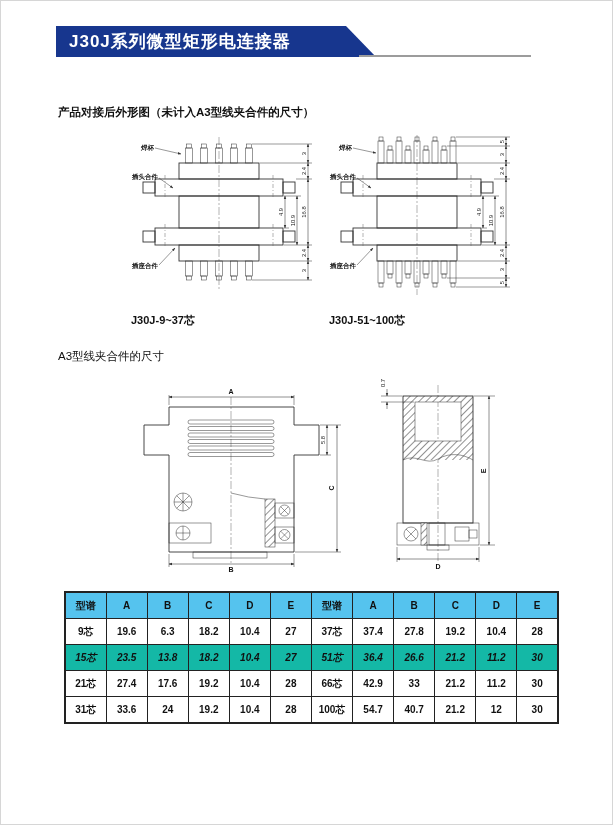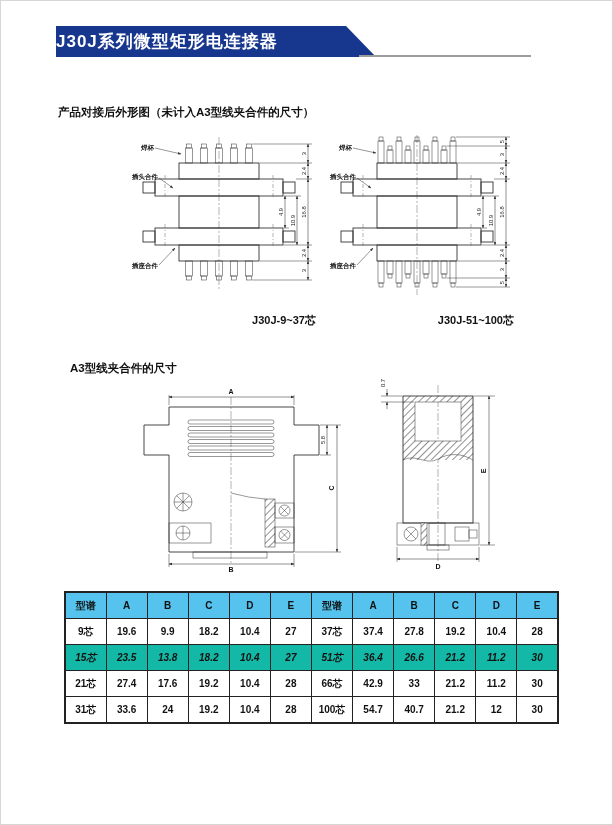--- a/index.html
+++ b/index.html
@@ -4,33 +4,33 @@
 <style>
   html,body { margin:0; padding:0; background:#eee; }
   .page {
     position:relative; width:613px; height:825px; margin:0 auto;
     background:#fff; border:1px solid #d6d6d6; box-sizing:border-box;
     font-family:"Liberation Sans", sans-serif; color:#111; overflow:hidden;
   }
   .banner {
     position:absolute; left:55px; top:25px; width:320px; height:31px;
     background:#17368e; color:#fff; font-weight:bold; font-size:17px;
-    line-height:31px; letter-spacing:1px; box-sizing:border-box;
+    line-height:31px; padding-left:13px; letter-spacing:1px; box-sizing:border-box;
     clip-path:polygon(0 0, 290px 0, 320px 100%, 0 100%);
   }
   .banner-underline { position:absolute; left:358px; top:54px; width:172px; height:2px; background:#9c9c9c; }
   .blue-heading { position:absolute; left:57px; top:81px; margin:0; color:#2438a6; font-size:13px; font-weight:bold; }
   .sub-heading  { position:absolute; left:57px; top:104px; font-size:11.5px; font-weight:bold; }
-  .black-heading{ position:absolute; left:57px; top:348px; margin:12px; font-size:11.5px; font-weight:bold; }
+  .black-heading{ position:absolute; left:57px; top:348px; margin:0; font-size:11.5px; font-weight:normal; }
   .fig { position:absolute; }
   .fig1 { left:130px; top:134px; width:185px; }
   .fig2 { left:328px; top:134px; width:185px; }
   .fig3 { left:130px; top:386px; }
   .fig4 { left:370px; top:370px; }
-  .caption { text-align:right; font-size:11px; font-weight:600; margin-top:2px; }
+  .caption { text-align:left; font-size:11px; font-weight:600; margin-top:2px; }
   
   .ln   { fill:none; stroke:#333; stroke-width:0.9; }
   .thin { fill:none; stroke:#333; stroke-width:0.5; }
   .cl   { fill:none; stroke:#666; stroke-width:0.5; stroke-dasharray:8 2 2 2; }
   .cl2  { fill:none; stroke:#666; stroke-width:0.5; stroke-dasharray:4 2 1 2; }
   .dim  { fill:none; stroke:#333; stroke-width:0.55; }
   .dtxt { font:5.8px "Liberation Sans",sans-serif; fill:#111; }
   .dtx2 { font:bold 7px "Liberation Sans",sans-serif; fill:#111; }
   .ltxt { font:600 6.5px "Liberation Sans",sans-serif; fill:#111; }
   
@@ -375,21 +375,21 @@
           <th>B</th>
           <th>C</th>
           <th>D</th>
           <th>E</th>
         </tr>
     </thead>
     <tbody>
         <tr>
           <td>9芯</td>
           <td>19.6</td>
-          <td>9.9</td>
+          <td>6.3</td>
           <td>18.2</td>
           <td>10.4</td>
           <td>27</td>
           <td>37芯</td>
           <td>37.4</td>
           <td>27.8</td>
           <td>19.2</td>
           <td>10.4</td>
           <td>28</td>
         </tr>

